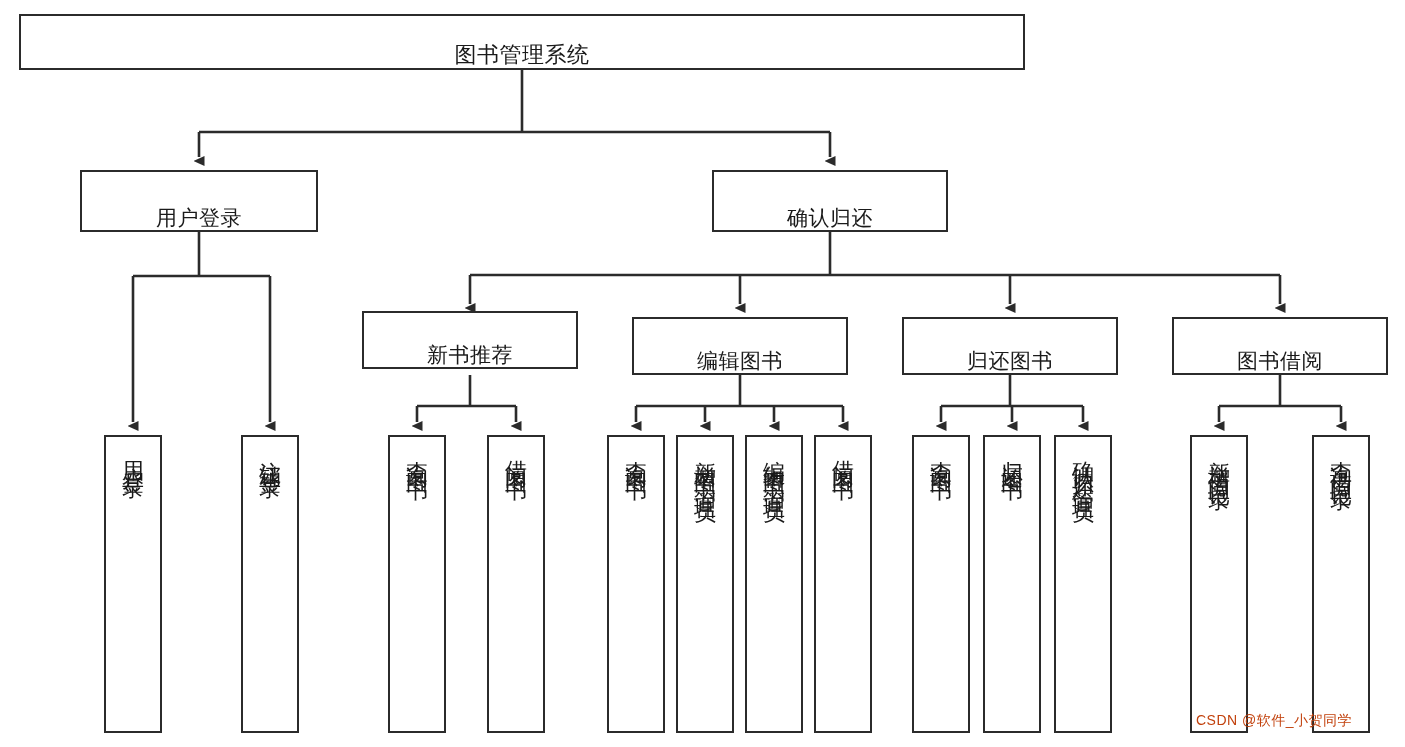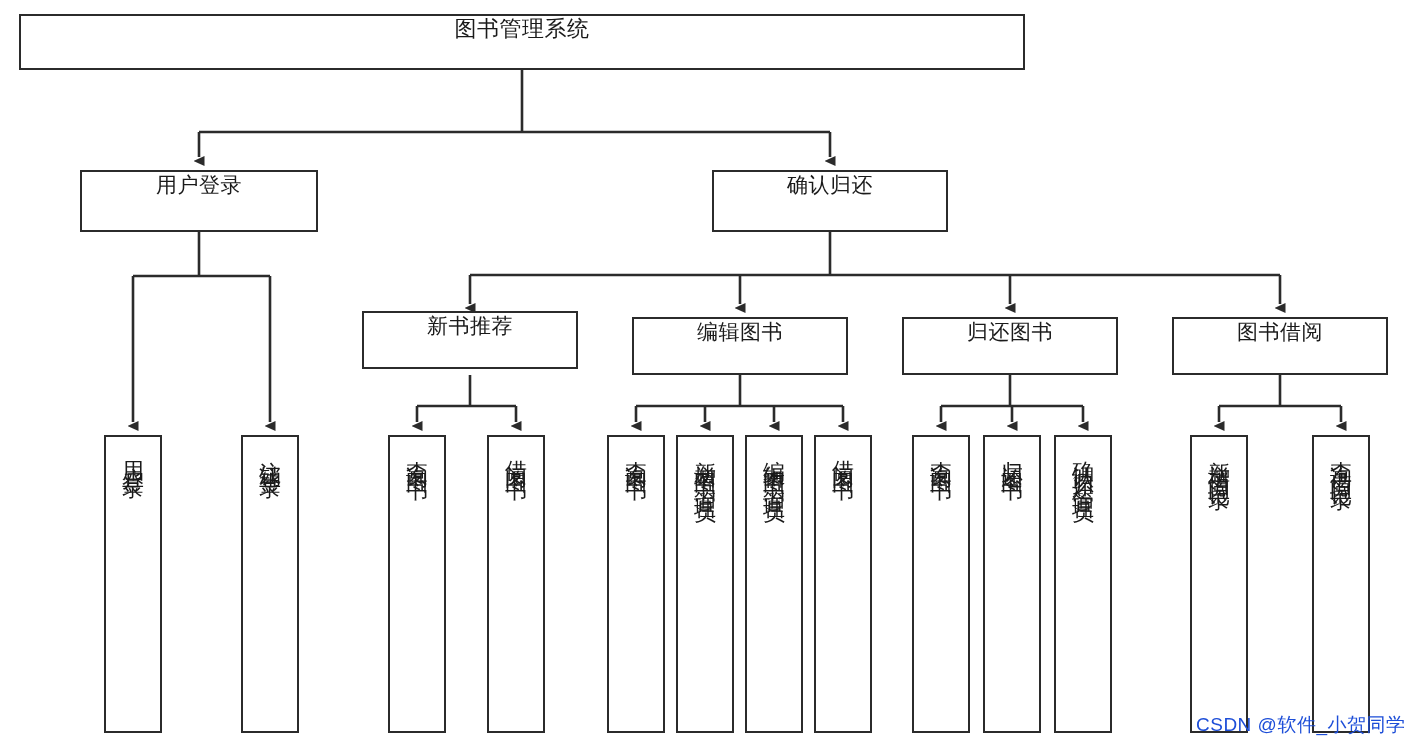--- a/index.html
+++ b/index.html
@@ -24,21 +24,21 @@
     width: 1405px;
     height: 747px;
     pointer-events: none;
   }
   .node {
     position: absolute;
     box-sizing: border-box;
     background: #ffffff;
     border: 2px solid #2b2b2b;
     display: flex;
-    align-items: flex-start;
+    align-items: flex-end;
     justify-content: center;
     color: #1a1a1a;
   }
   .node-h {
     font-size: 21px;
     line-height: 1.2;
     letter-spacing: 0.5px;
     white-space: nowrap;
   }
   .node-root .node-h {
@@ -52,22 +52,22 @@
     writing-mode: vertical-rl;
     text-orientation: upright;
     font-size: 22px;
     letter-spacing: 6px;
     line-height: 1;
     white-space: nowrap;
     color: #1a1a1a;
   }
   .watermark {
     position: absolute;
-    font-size: 19px;
-    color: #1d4ed8;
+    font-size: 14px;
+    color: #c2410c;
     white-space: nowrap;
     letter-spacing: 0.5px;
   }
 </style>
 </head>
 <body>
 
 <div id="canvas">
 
   <svg id="edges" viewBox="0 0 1405 747" xmlns="http://www.w3.org/2000/svg">

